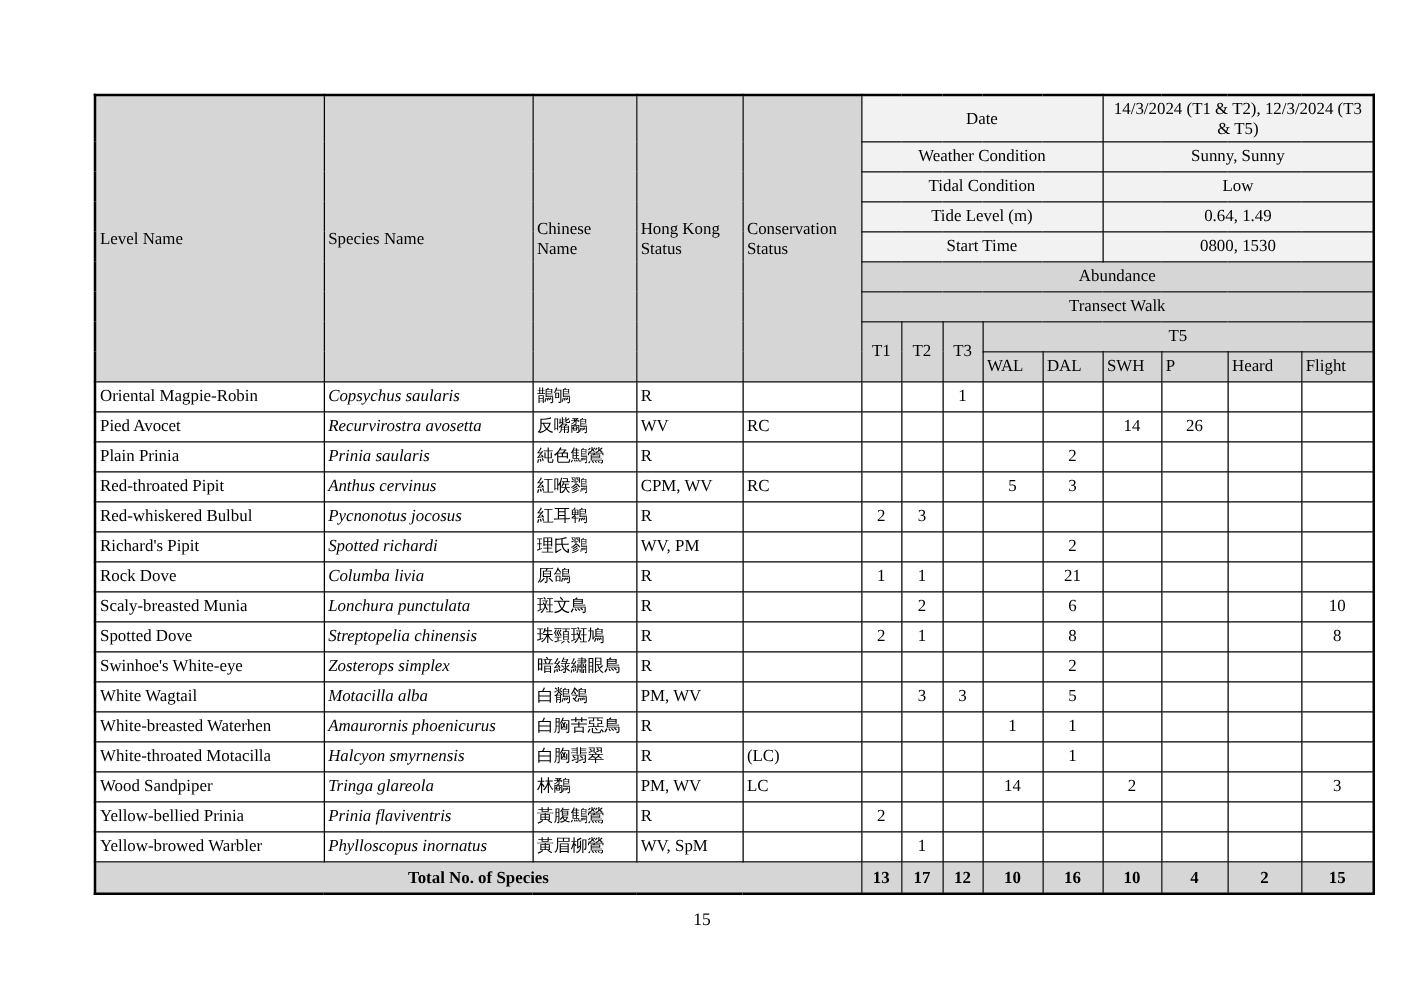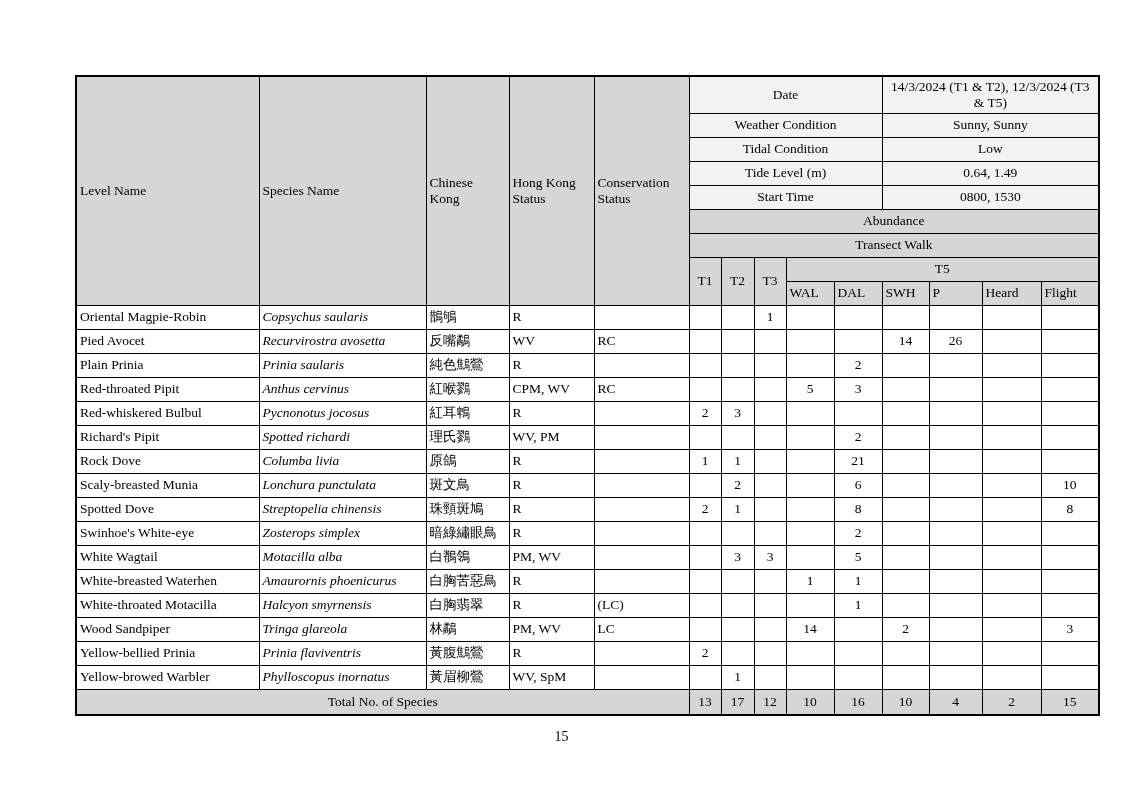--- a/index.html
+++ b/index.html
@@ -31,21 +31,21 @@
     word-wrap:break-word;
   }
   tr { height:24px; }
   tr.row-date { height:37px; }
   tr.row-total { height:26px; }
   .gray  { background:#d6d6d6; }
   .light { background:#f2f2f2; }
   .c { text-align:center; }
   .l { text-align:left; }
   .italic { font-style:italic; }
-  tr.row-total td { font-weight:normal; background:#d6d6d6; text-align:center; }
+  tr.row-total td { font-weight:bold; background:#d6d6d6; text-align:center; }
   .page-number {
     position:absolute;
     top:729px;
     left:0;
     width:1123px;
     text-align:center;
     font-size:14px;
   }
 </style>
 </head>
@@ -67,21 +67,21 @@
         <col style="width:48px">
         <col style="width:47px">
       <col style="width:53px">
         <col style="width:59px">
         <col style="width:58px">
     </colgroup>
     <tbody>
       <tr class="row-date">
         <td rowspan="9" class="gray l">Level Name</td>
         <td rowspan="9" class="gray l">Species Name</td>
-        <td rowspan="9" class="gray l">Chinese Kong</td>
+        <td rowspan="9" class="gray l">Chinese Name</td>
         <td rowspan="9" class="gray l">Hong Kong Status</td>
         <td rowspan="9" class="gray l">Conservation Status</td>
         <td colspan="5" class="light c">Date</td>
         <td colspan="4" class="light c">14/3/2024 (T1 &amp; T2), 12/3/2024 (T3 &amp; T5)</td>
       </tr>
       <tr>
         <td colspan="5" class="light c">Weather Condition</td>
         <td colspan="4" class="light c">Sunny, Sunny</td>
       </tr>
       <tr>

